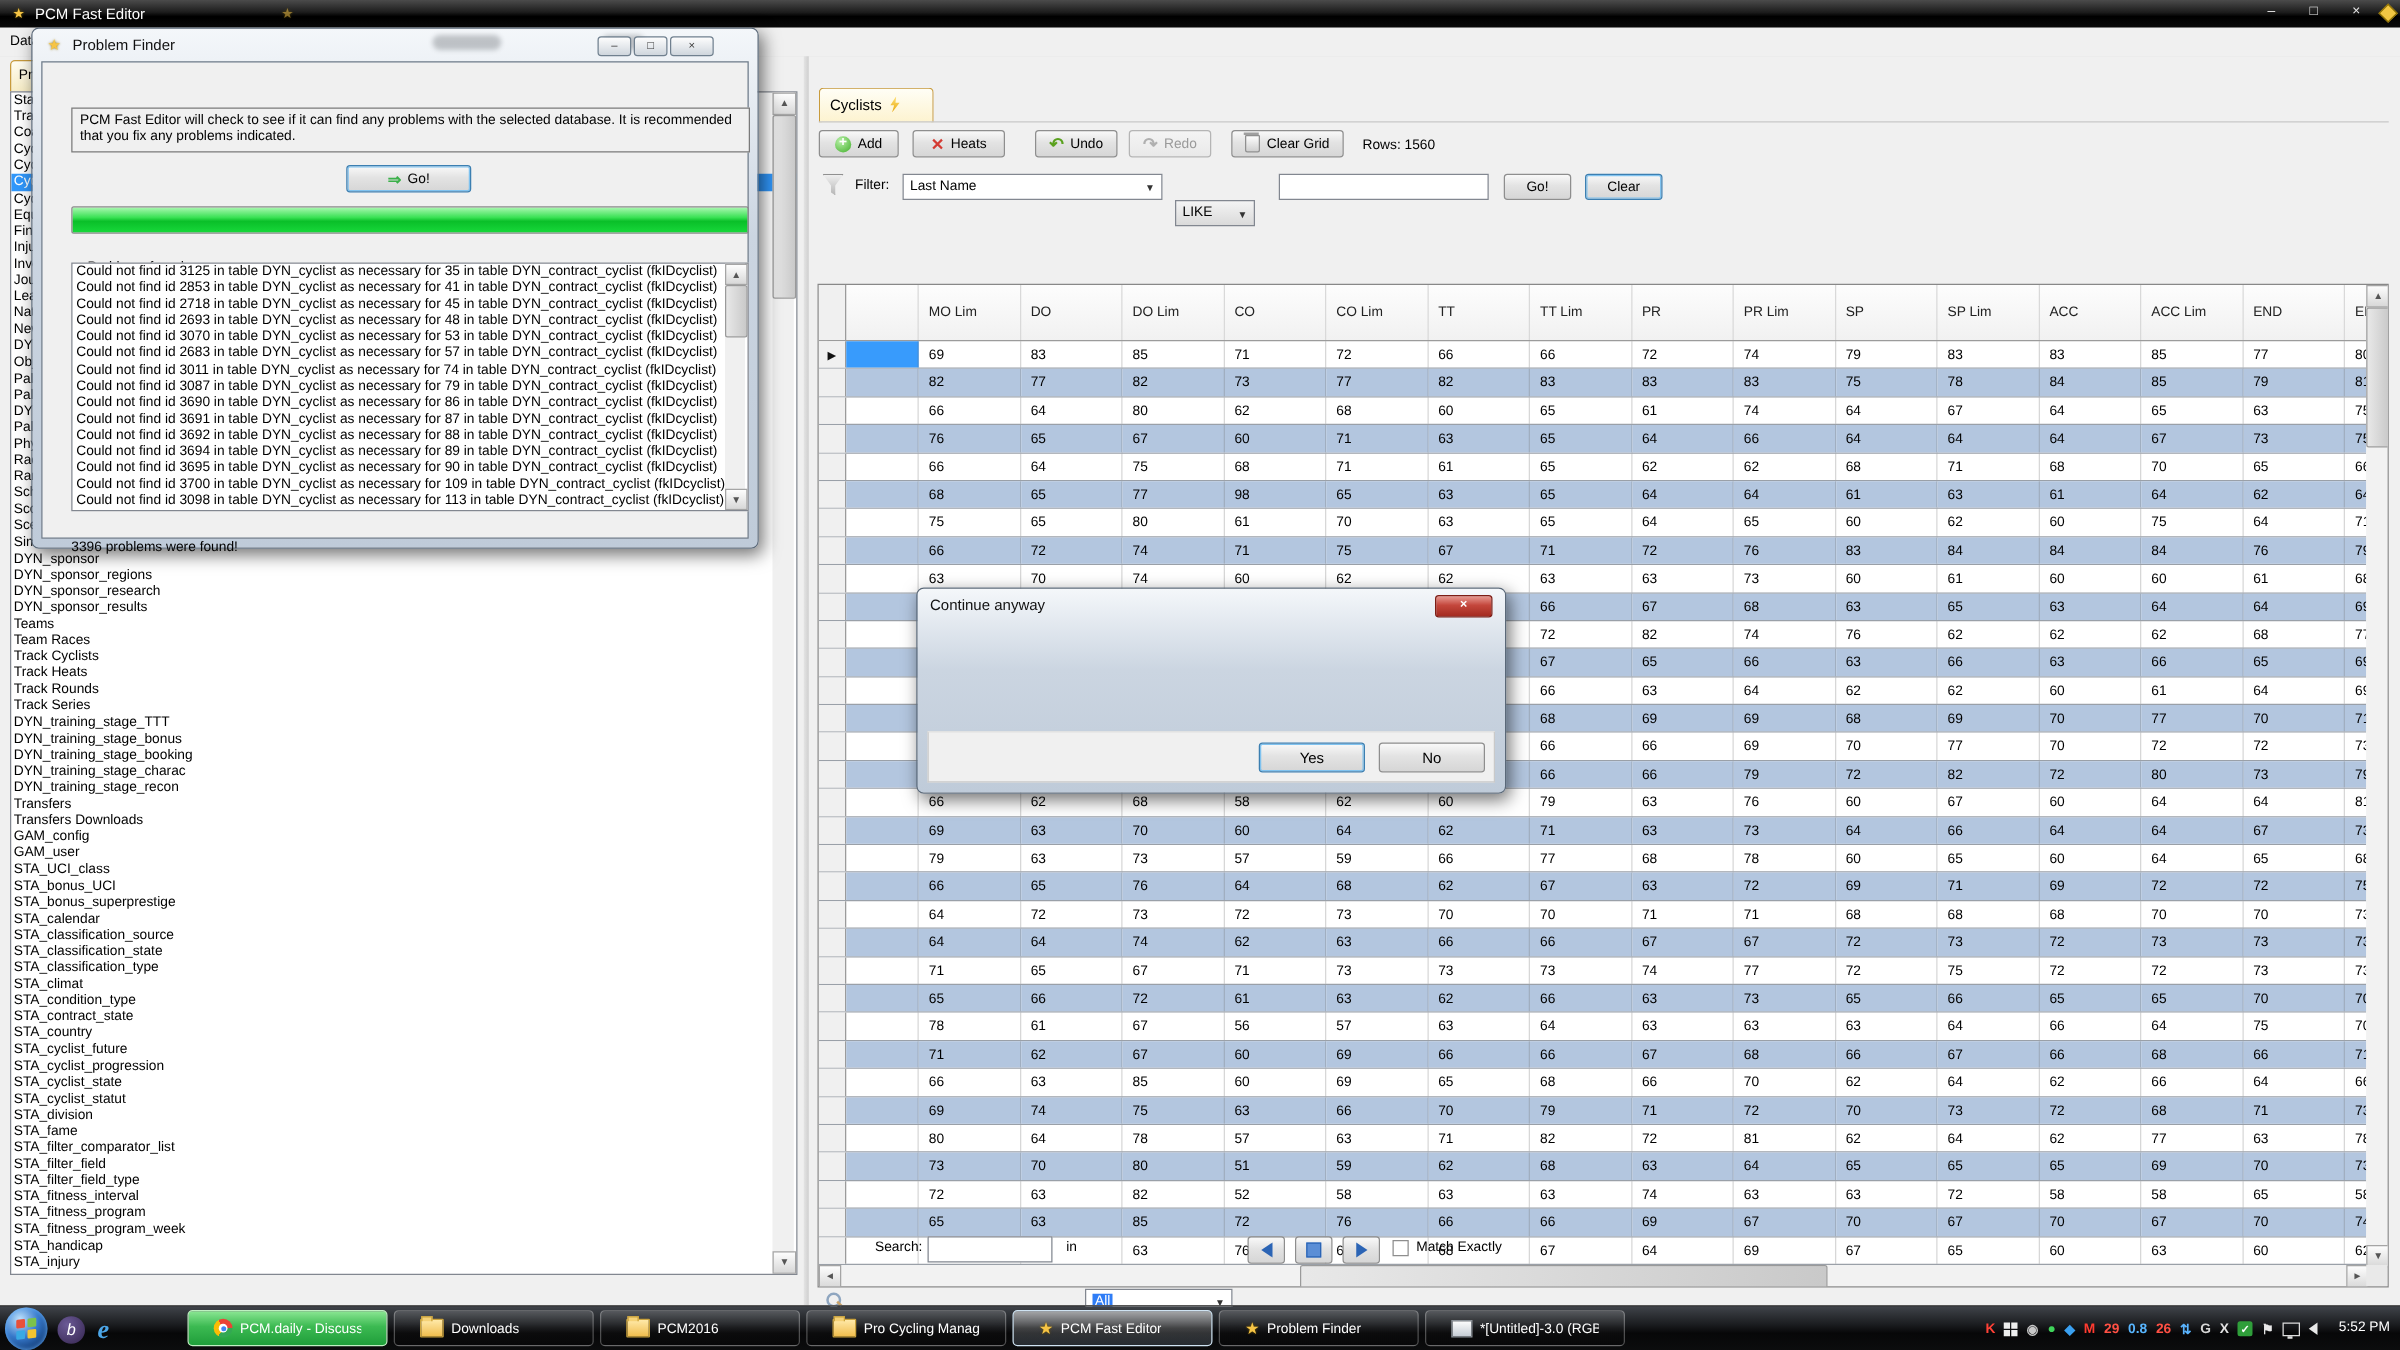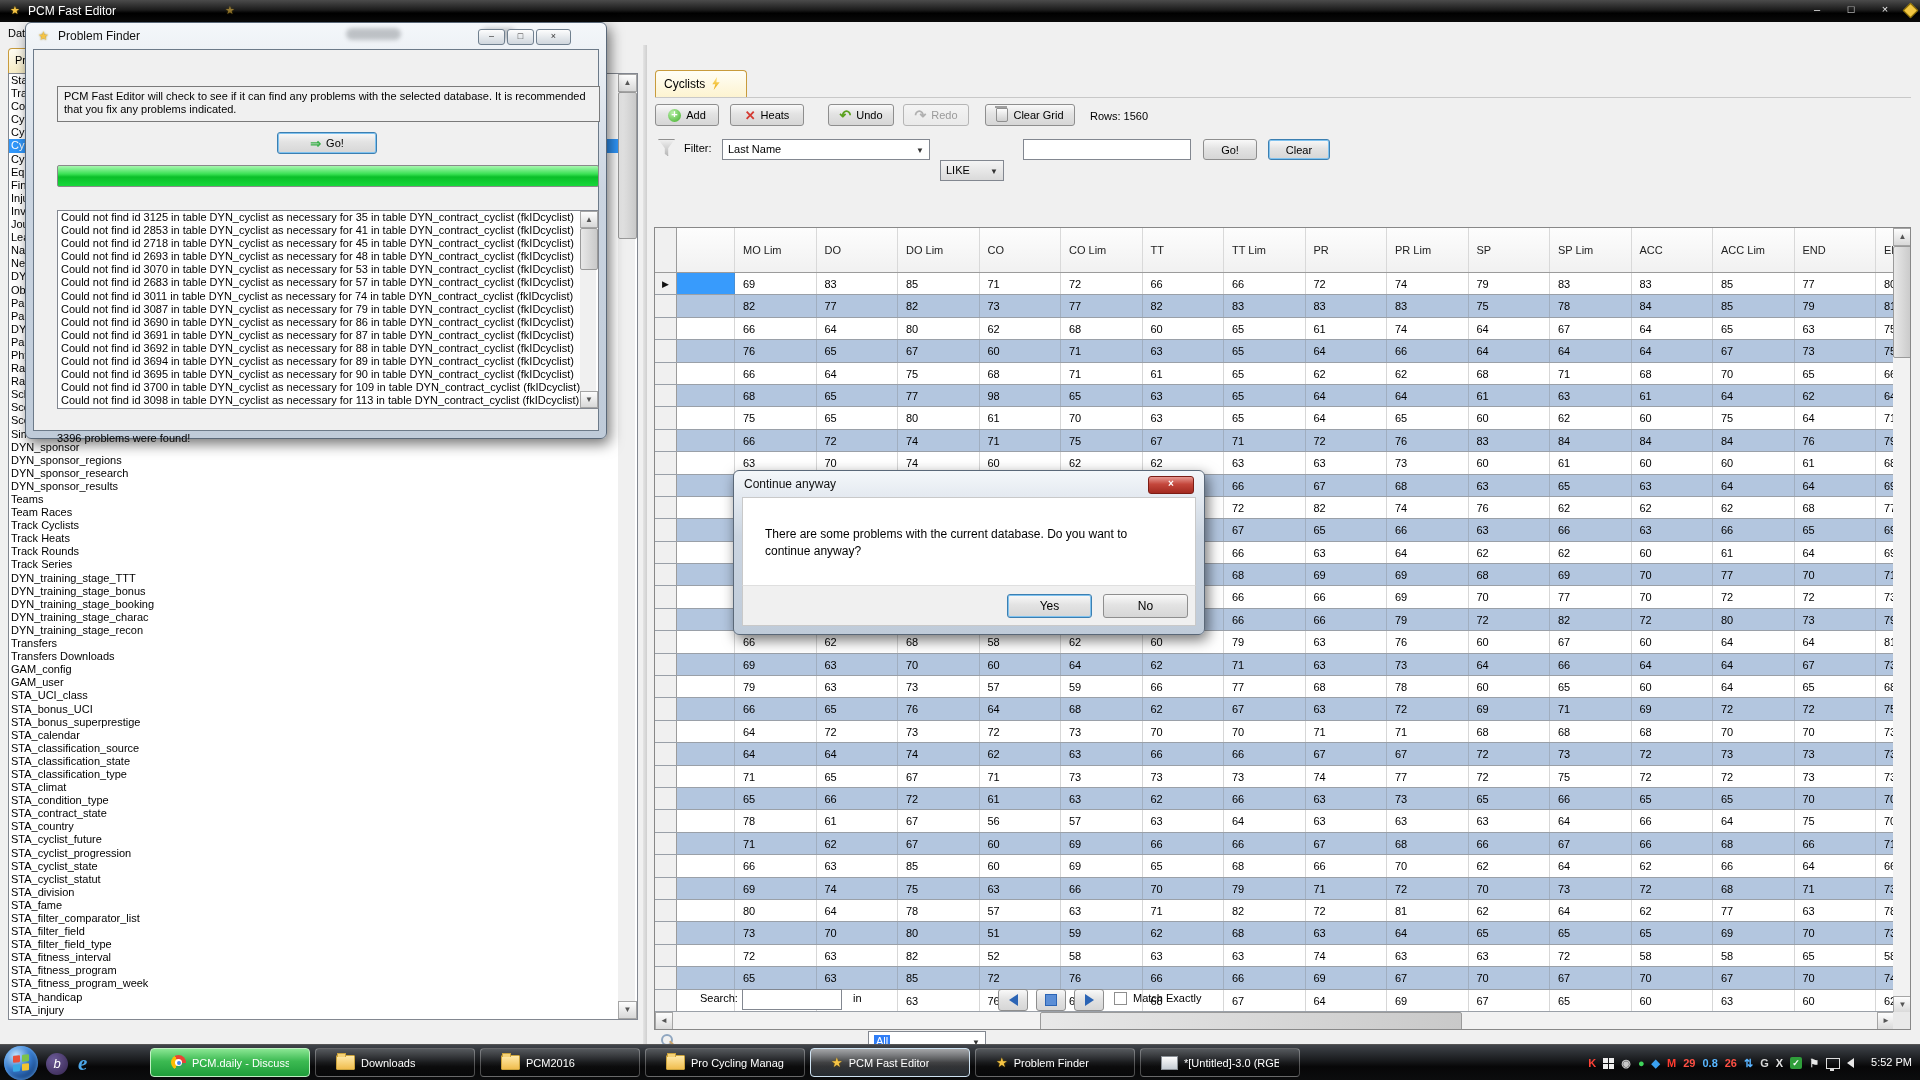--- a/index.html
+++ b/index.html
@@ -1036,21 +1036,20 @@
     </div>
     <span id="pf-summary">3396 problems were found!</span>
   </div>
 </div>
 
 <div class="abs dialog" style="left:733px;top:470px;width:470px;height:163px;z-index:60;">
   <div class="dlg-title">
     <span class="abs" style="left:10px;top:6px;">Continue anyway</span>
     <span id="cd-close">×</span>
   </div>
-  <div id="cd-body">There are some problems with the current database. Do you want to continue anyway?</div>
   <div id="cd-footer">
     <div class="btn focused" style="left:264px;">
       <span>Yes</span>
     </div>
     <div class="btn" style="left:360px;">
       <span>No</span>
     </div>
   </div>
 </div>
 

